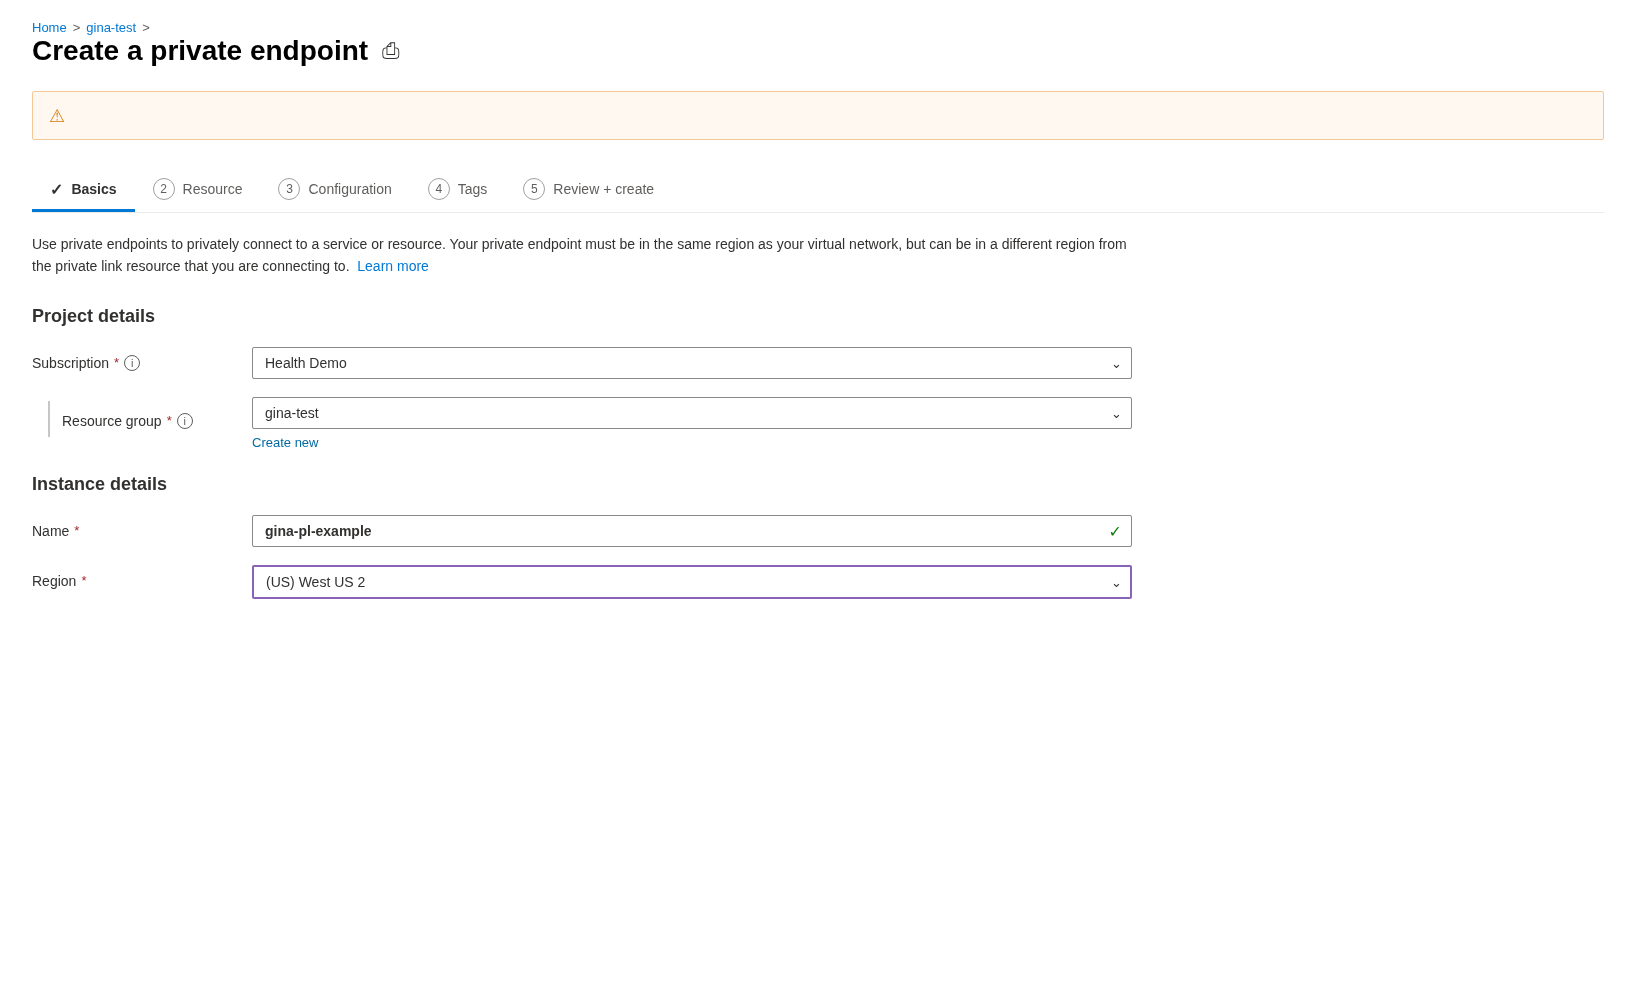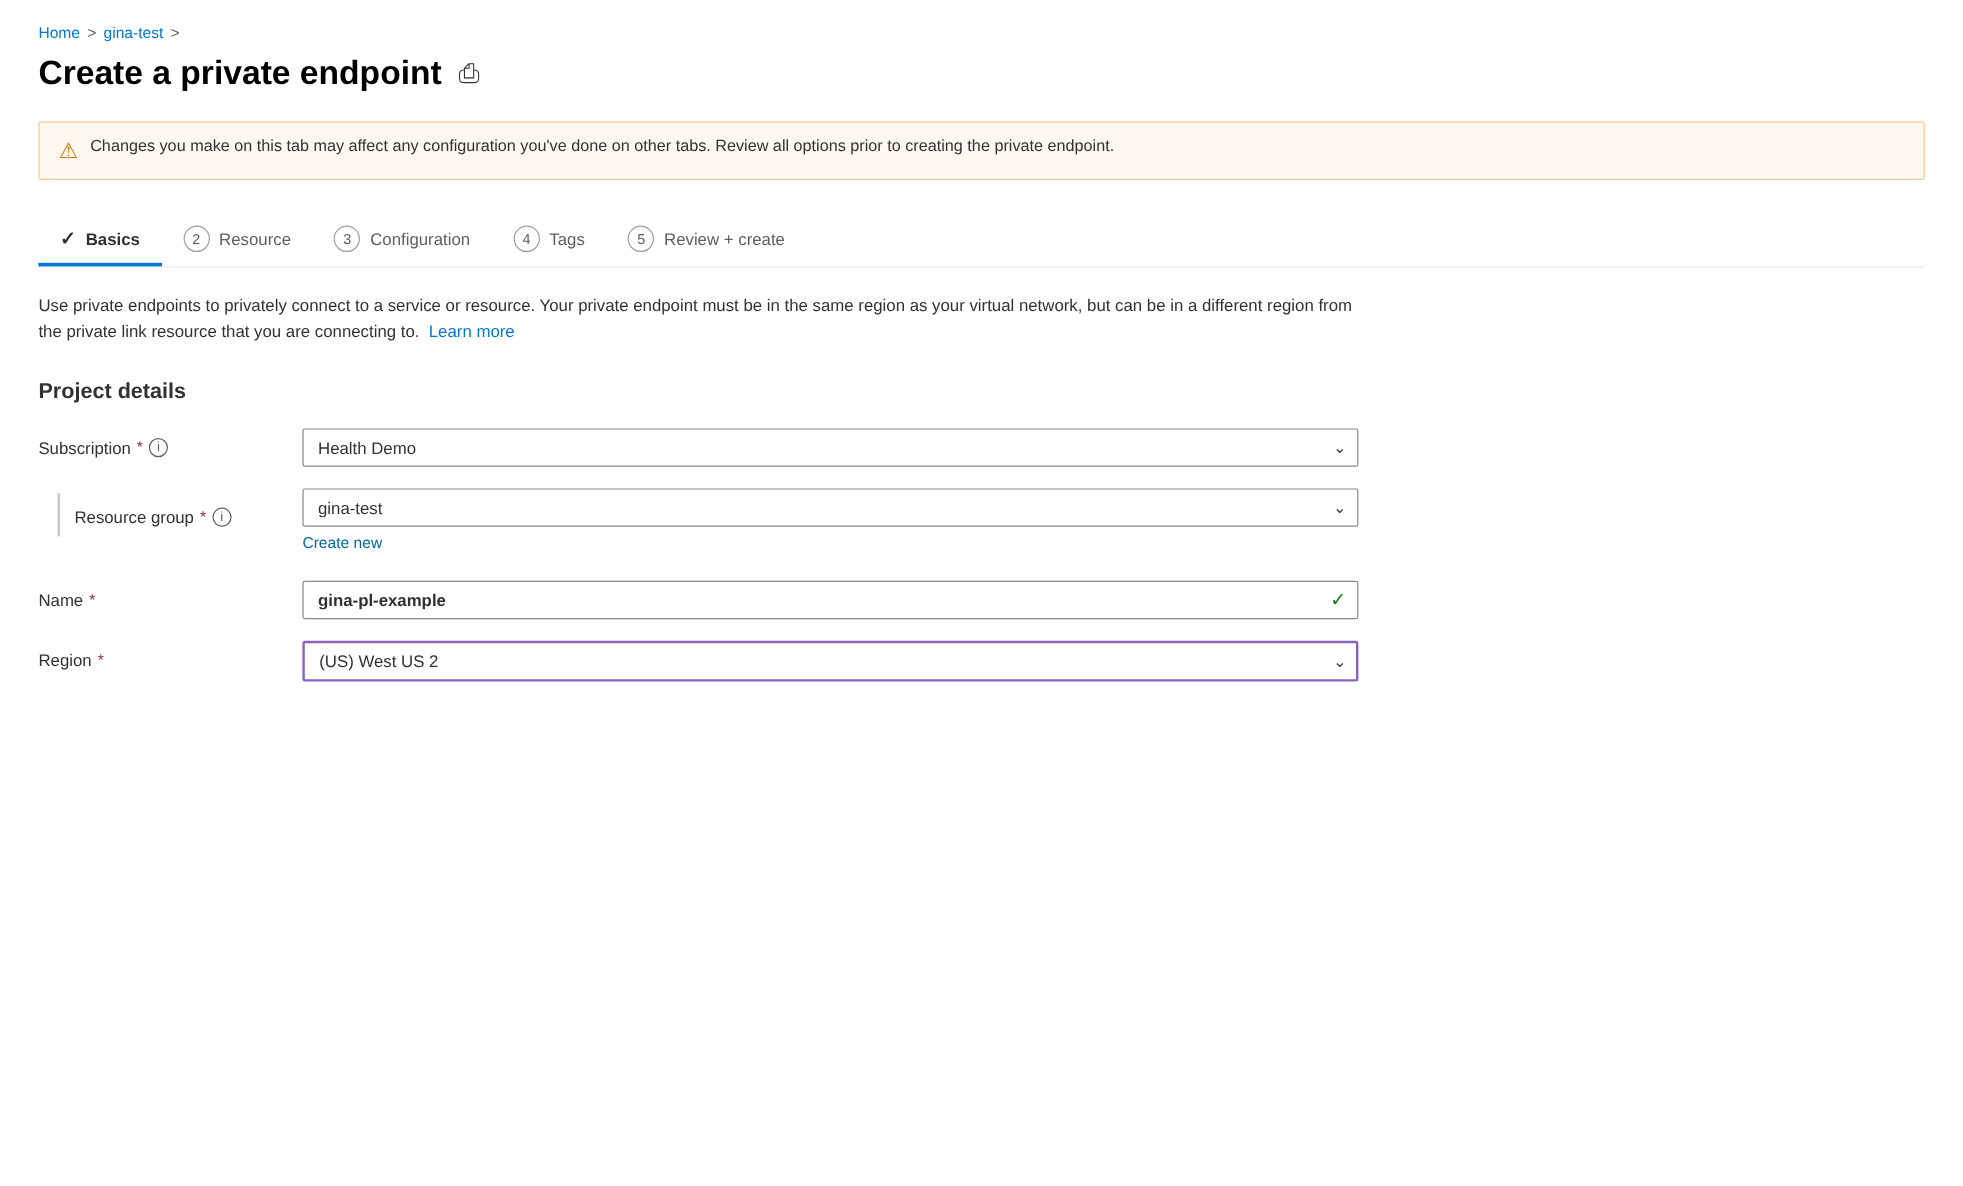--- a/index.html
+++ b/index.html
@@ -9,21 +9,20 @@
       color: #323130;
       background: #fff;
       padding: 20px 32px;
     }
     .breadcrumb {
       display: flex;
       align-items: center;
       gap: 6px;
       font-size: 13px;
       color: #0078d4;
-      margin-bottom: 10px;
       text-align: center;
     }
     .breadcrumb span {
       color: #605e5c;
     }
     .breadcrumb a {
       color: #0078d4;
       text-decoration: none;
       cursor: pointer;
     }
@@ -254,21 +253,20 @@
   <span>&gt;</span>
 </div>
 
 <div class="page-header">
   <h1 class="page-title">Create a private endpoint</h1>
   <span class="print-icon" title="Print">⎙</span>
 </div>
 
 <div class="warning-banner">
   <span class="warning-icon">⚠</span>
-  <span>Changes you make on this tab may affect any configuration you've done on other tabs. Review all options prior to creating the private endpoint.</span>
 </div>
 
 <div class="tabs-row">
   <div class="tab active">
     <span class="tab-check">✓</span>
     <span>Basics</span>
   </div>
   <div class="tab">
     <span class="tab-circle">2</span>
     <span>Resource</span>
@@ -326,20 +324,21 @@
           <option>gina-test</option>
         </select>
         <span class="dropdown-chevron">⌄</span>
       </div>
       <a class="create-new-link">Create new</a>
     </div>
   </div>
 </div>
 
 <div class="section-divider">
+  <div class="section-title">Instance details</div>
 
   <div class="form-row">
     <div class="form-label">
       <span>Name</span>
       <span class="required-star">*</span>
     </div>
     <div class="form-control-wrapper">
       <div class="text-input-container">
         <input type="text" value="gina-pl-example" style="">
         <span class="input-check-icon">✓</span>

